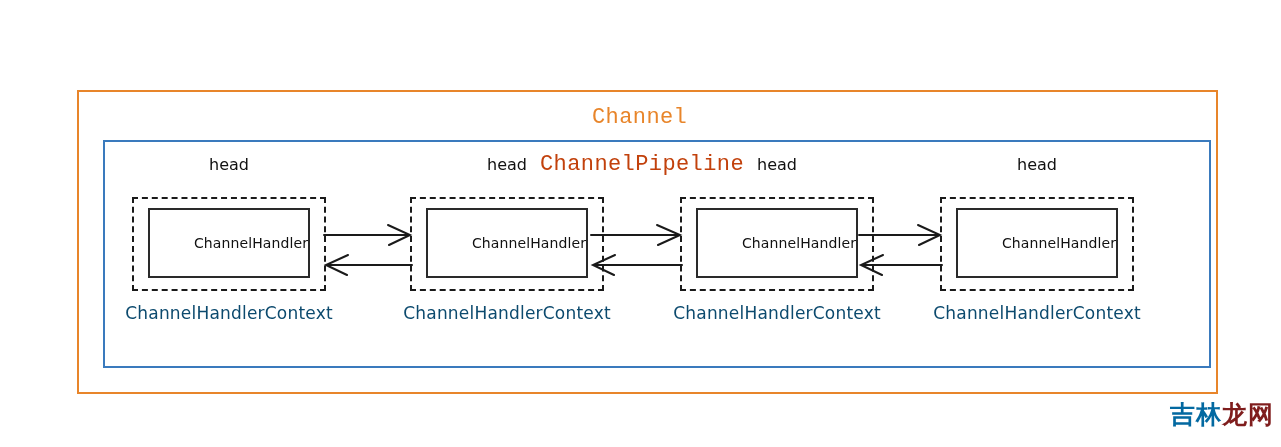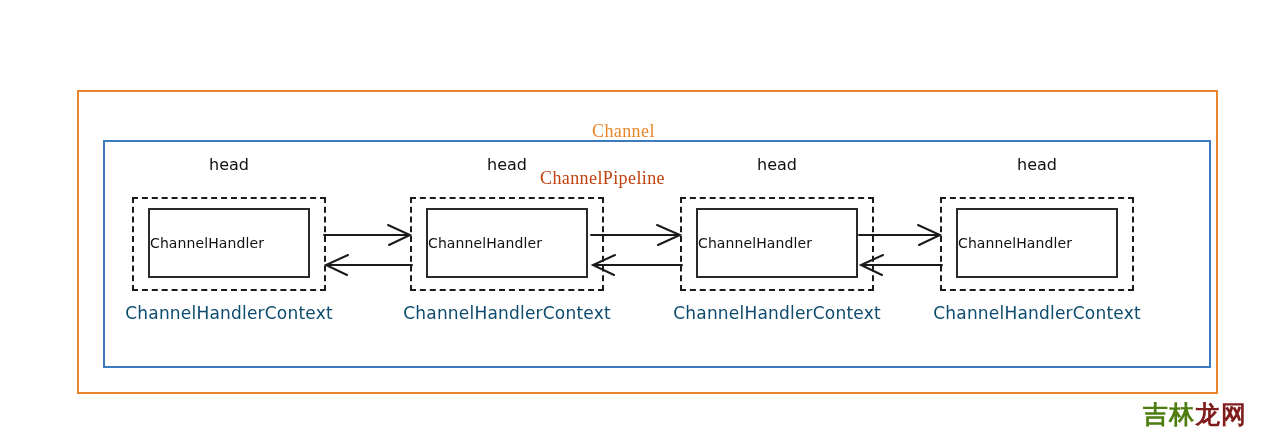--- a/index.html
+++ b/index.html
@@ -37,25 +37,24 @@
     width: 1108px;
     height: 228px;
     border: 2px solid #3A7ABD;
     box-sizing: border-box;
     background: transparent;
   }
 
   
   .caption {
     position: absolute;
-    font-family: Liberation Serif, serif;
-    font-size: 18px;
+    font-family: Liberation Mono, monospace;
+    font-size: 22px;
     white-space: nowrap;
     letter-spacing: 0.4px;
-    margin-top: 16px;
   }
   .caption-channel {
     left: 592px;
     top: 105px;
     color: #E8852A;
   }
   .caption-pipeline {
     left: 540px;
     top: 152px;
     color: #c2410c;
@@ -82,21 +81,21 @@
     position: absolute;
     left: 16px;
     top: 11px;
     width: 162px;
     height: 70px;
     border: 2px solid #2a2a2a;
     box-sizing: border-box;
     background: #ffffff;
     display: flex;
     align-items: center;
-    justify-content: flex-start;
+    justify-content: flex-end;
   }
   .handler-label {
     font-family: "DejaVu Sans", sans-serif;
     font-size: 14px;
     color: #111111;
     white-space: nowrap;
     letter-spacing: 0.1px;
   }
   .head-label {
     position: absolute;
@@ -142,21 +141,21 @@
   .watermark {
     position: absolute;
     left: 1143px;
     top: 398px;
     font-family: "DejaVu Sans", sans-serif;
     font-size: 25px;
     font-weight: 700;
     letter-spacing: 1px;
     white-space: nowrap;
   }
-  .wm-a { color: #4d7c0f; }
+  .wm-a { color: #0369a1; margin-left: 27px; }
   .wm-b { color: #7f1d1d; }
 </style>
 </head>
 <body>
 
 <div id="stage">
 
   <div class="channel-box"></div>
   <div class="caption caption-channel">Channel</div>
 

